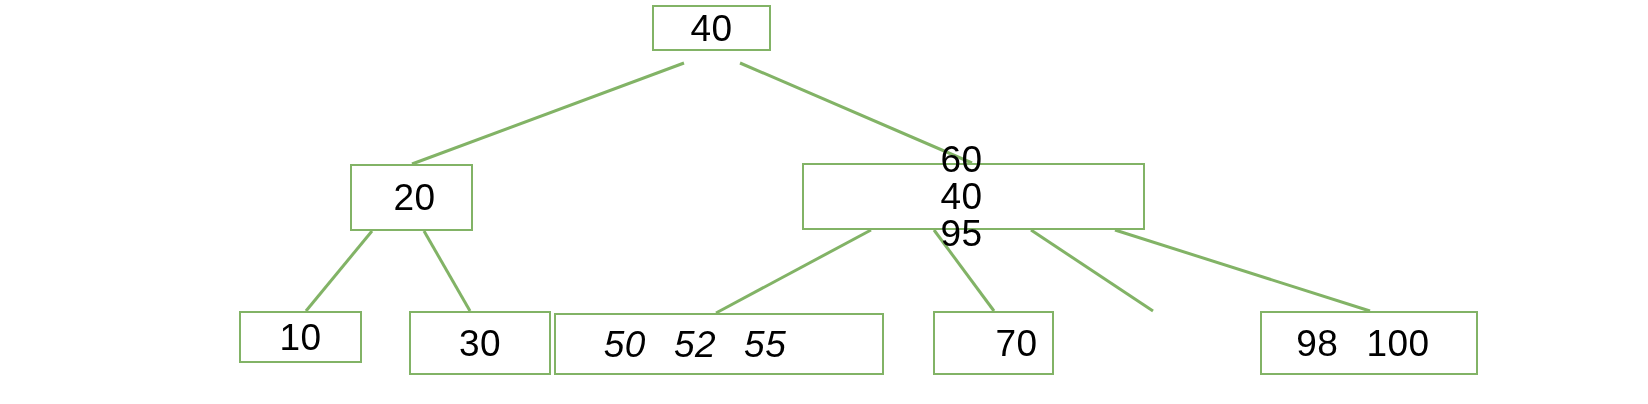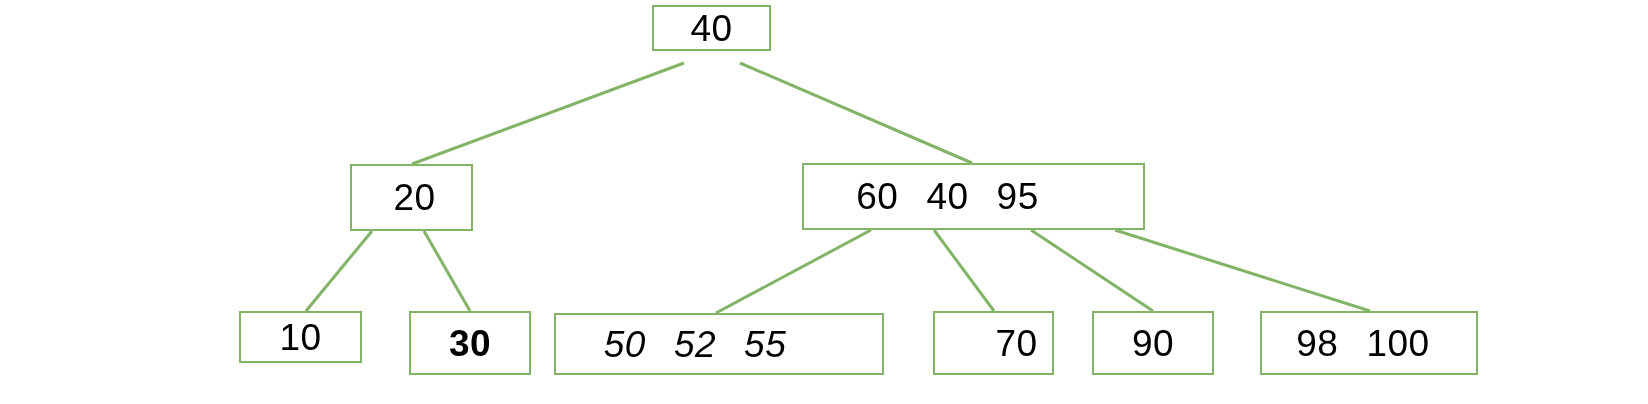--- a/index.html
+++ b/index.html
@@ -68,34 +68,34 @@
     padding-left: 6px;
   }
   #node-internal-right {
     left: 802px;
     top: 163px;
     width: 343px;
     height: 67px;
   }
   #node-internal-right .node-keys {
     transform: translateX(-26px);
+    flex-direction: column;
   }
   
   #node-leaf-10 {
     left: 239px;
     top: 311px;
     width: 123px;
     height: 52px;
   }
   #node-leaf-30 {
     left: 409px;
     top: 311px;
-    width: 122px;
+    width: 142px;
     height: 64px;
-    font-weight: bold;
   }
   #node-leaf-50 {
     left: 554px;
     top: 313px;
     width: 330px;
     height: 62px;
     font-style: italic;
   }
   #node-leaf-50 .node-keys {
     transform: translateX(-24px);
@@ -179,25 +179,20 @@
       <span class="key">55</span>
     </div>
   </div>
 
   <div class="node" id="node-leaf-70">
     <div class="node-keys">
       <span class="key">70</span>
     </div>
   </div>
 
-  <div class="node" id="node-leaf-90">
-    <div class="node-keys">
-      <span class="key">90</span>
-    </div>
-  </div>
 
   <div class="node" id="node-leaf-98">
     <div class="node-keys">
       <span class="key">98</span>
       <span class="key">100</span>
     </div>
   </div>
 
 </div>
 

